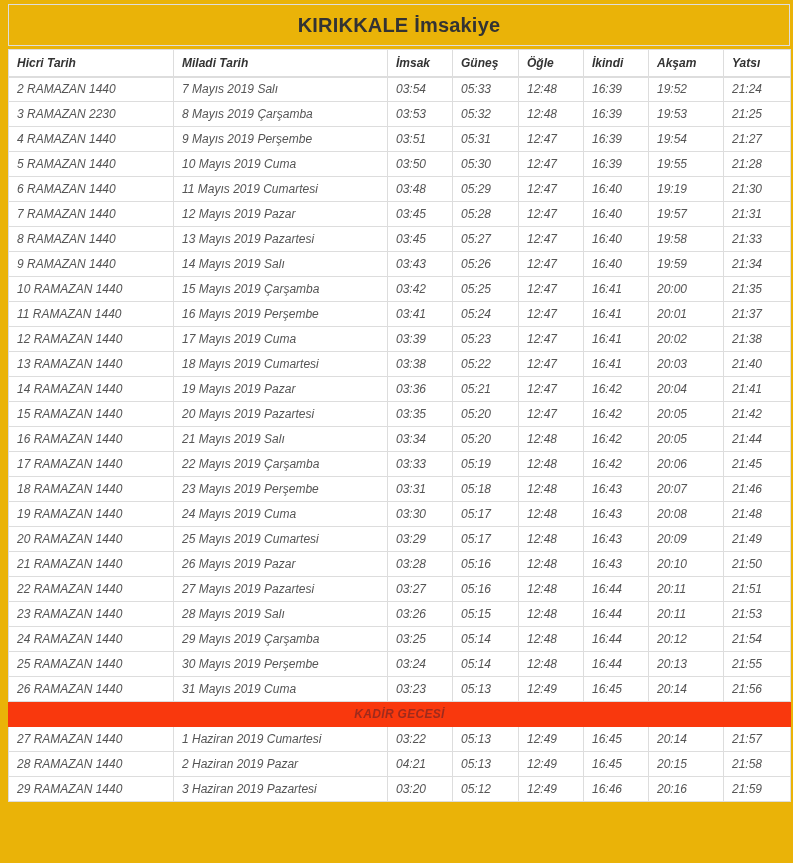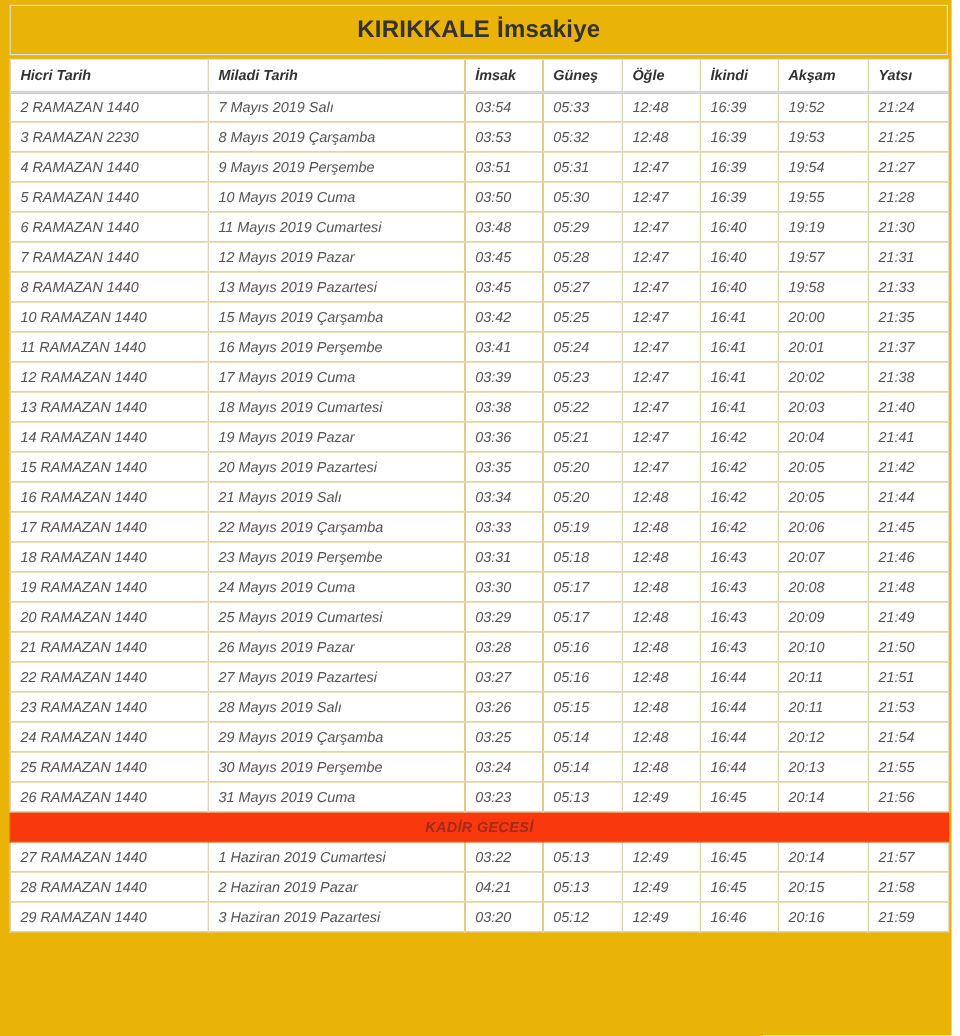--- a/index.html
+++ b/index.html
@@ -168,20 +168,30 @@
           <td>8 RAMAZAN 1440</td>
           <td>13 Mayıs 2019 Pazartesi</td>
           <td>03:45</td>
           <td>05:27</td>
           <td>12:47</td>
           <td>16:40</td>
           <td>19:58</td>
           <td>21:33</td>
         </tr>
         <tr>
+          <td>9 RAMAZAN 1440</td>
+          <td>14 Mayıs 2019 Salı</td>
+          <td>03:43</td>
+          <td>05:26</td>
+          <td>12:47</td>
+          <td>16:40</td>
+          <td>19:59</td>
+          <td>21:34</td>
+        </tr>
+        <tr>
           <td>10 RAMAZAN 1440</td>
           <td>15 Mayıs 2019 Çarşamba</td>
           <td>03:42</td>
           <td>05:25</td>
           <td>12:47</td>
           <td>16:41</td>
           <td>20:00</td>
           <td>21:35</td>
         </tr>
         <tr>

